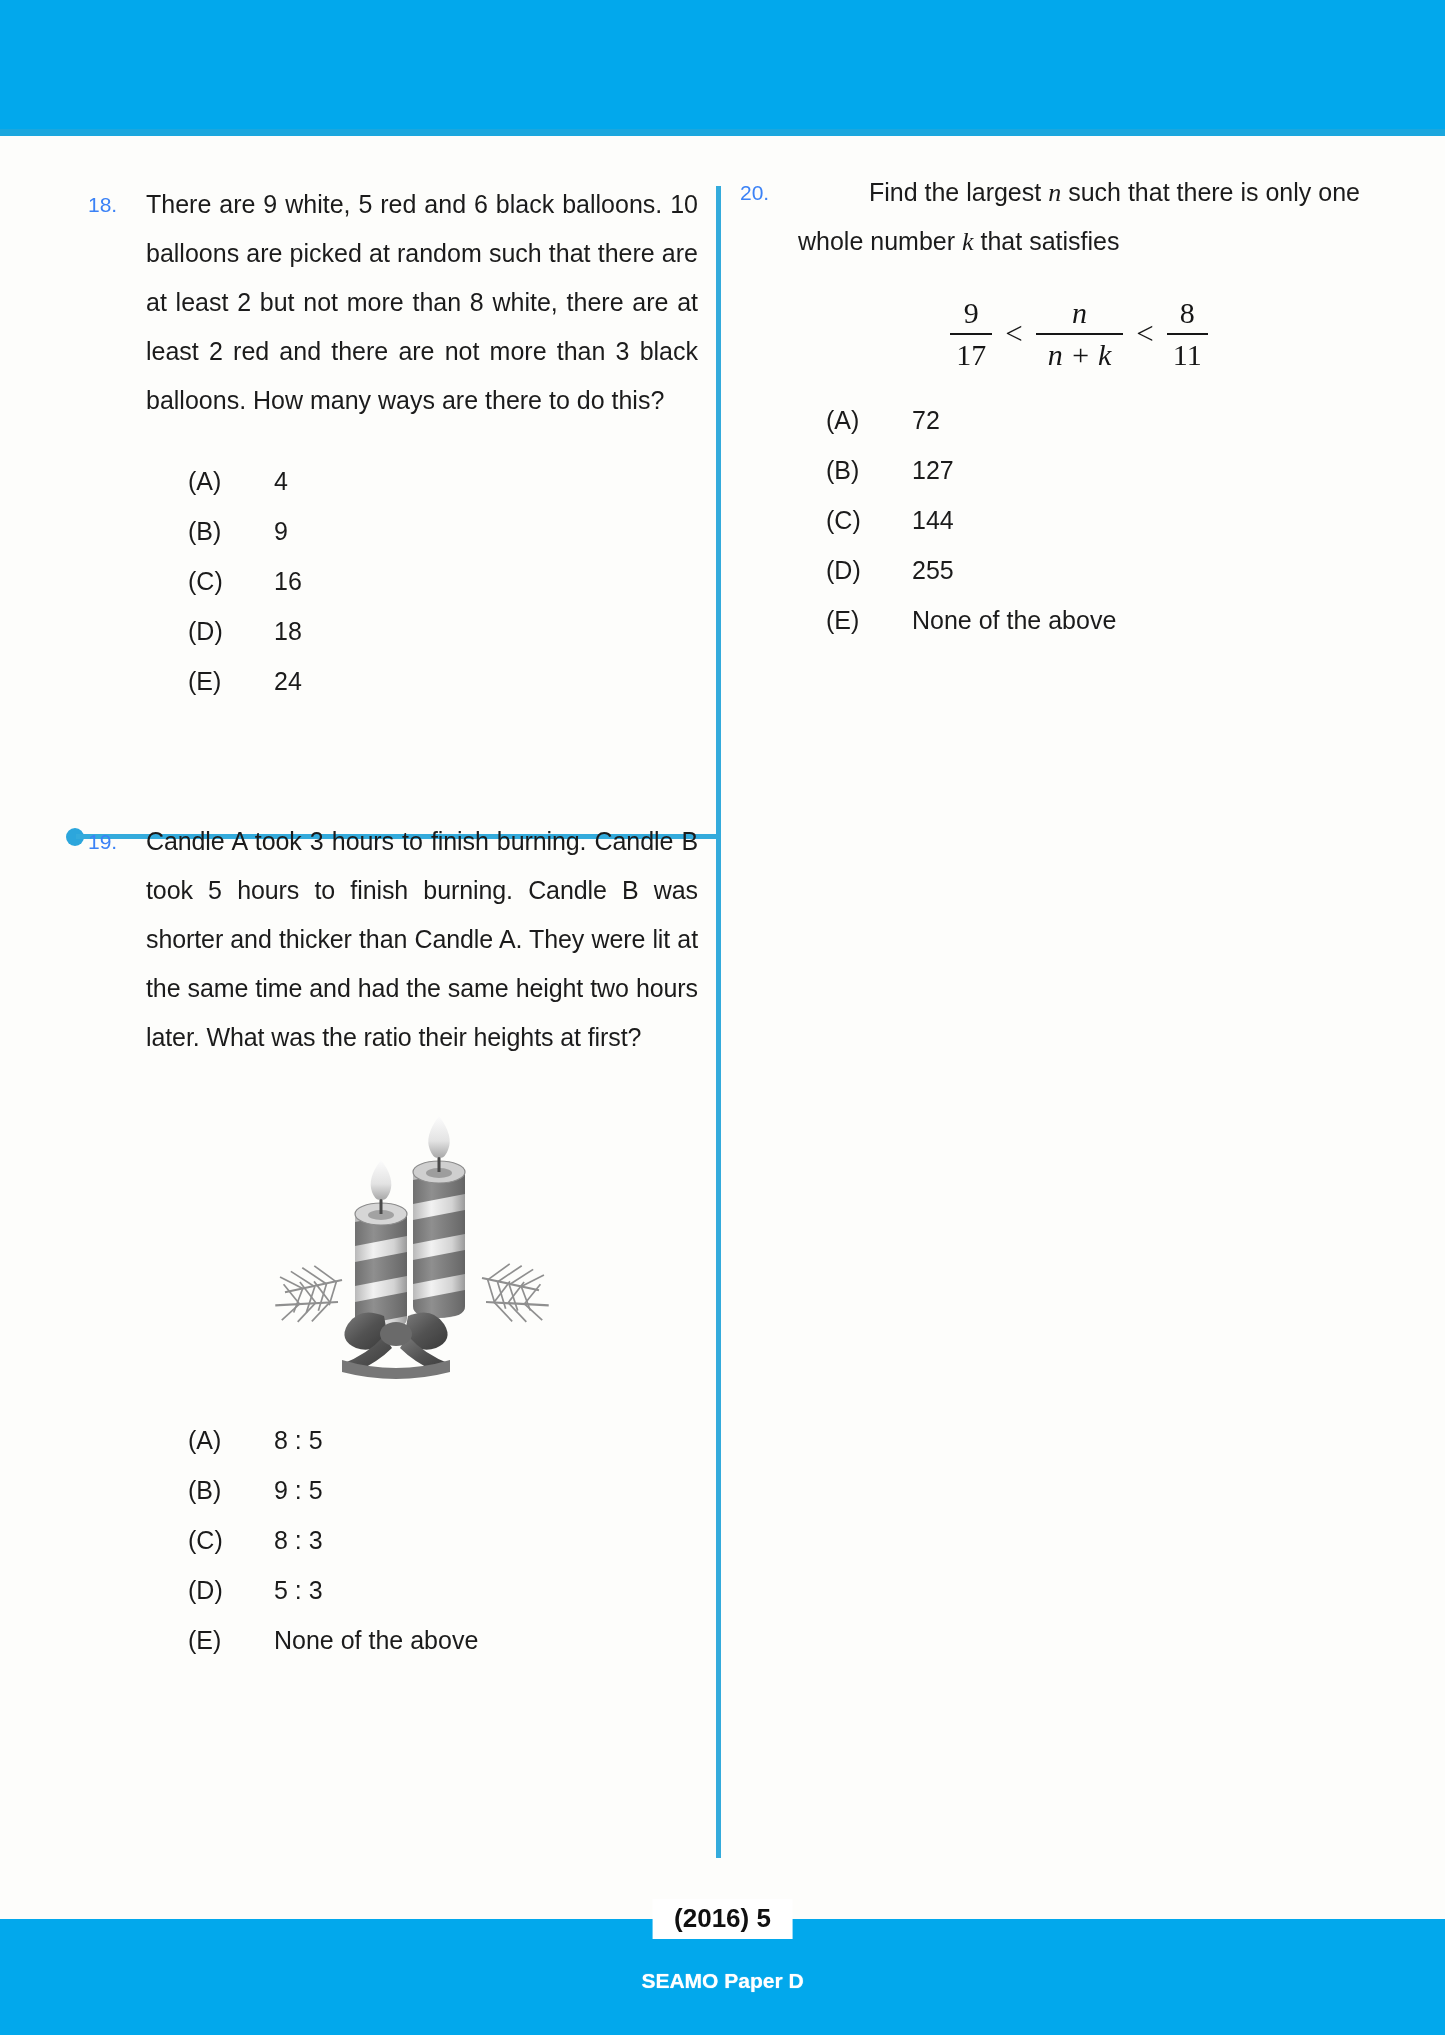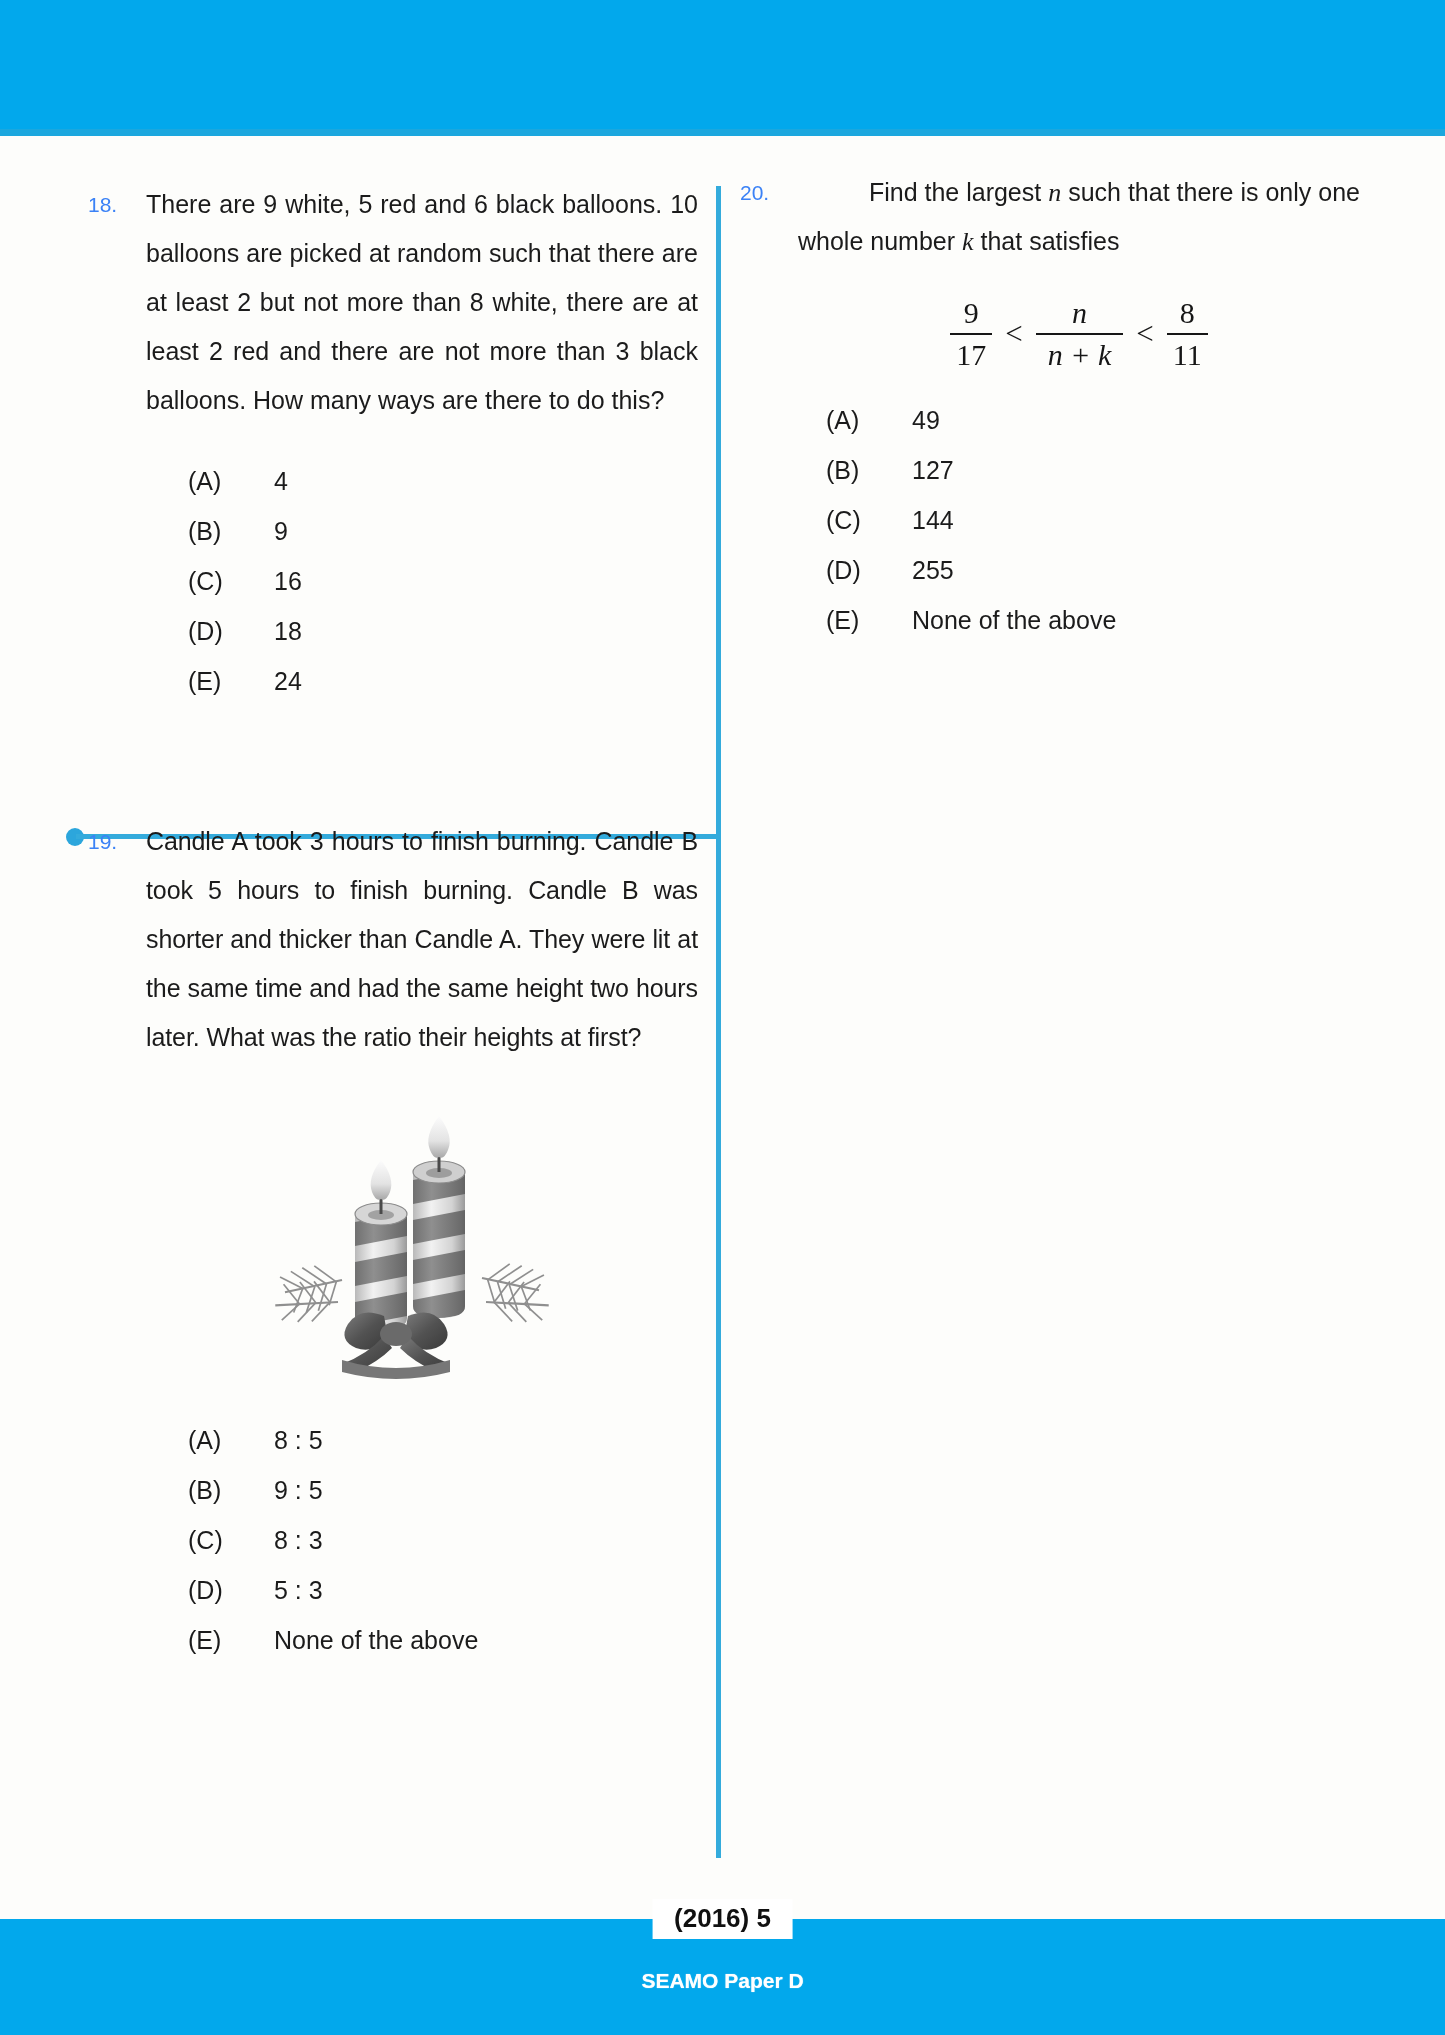--- a/index.html
+++ b/index.html
@@ -464,21 +464,21 @@
           <span class="frac">
             <span class="num">8</span>
             <span class="bar"></span>
             <span class="den">11</span>
           </span>
         </div>
 
         <div class="options" style="margin-top:34px;padding-left:28px;">
           <div class="option-row">
             <span class="opt-letter">(A)</span>
-            <span class="opt-value">49</span>
+            <span class="opt-value">72</span>
           </div>
           <div class="option-row">
             <span class="opt-letter">(B)</span>
             <span class="opt-value">127</span>
           </div>
           <div class="option-row">
             <span class="opt-letter">(C)</span>
             <span class="opt-value">144</span>
           </div>
           <div class="option-row">

